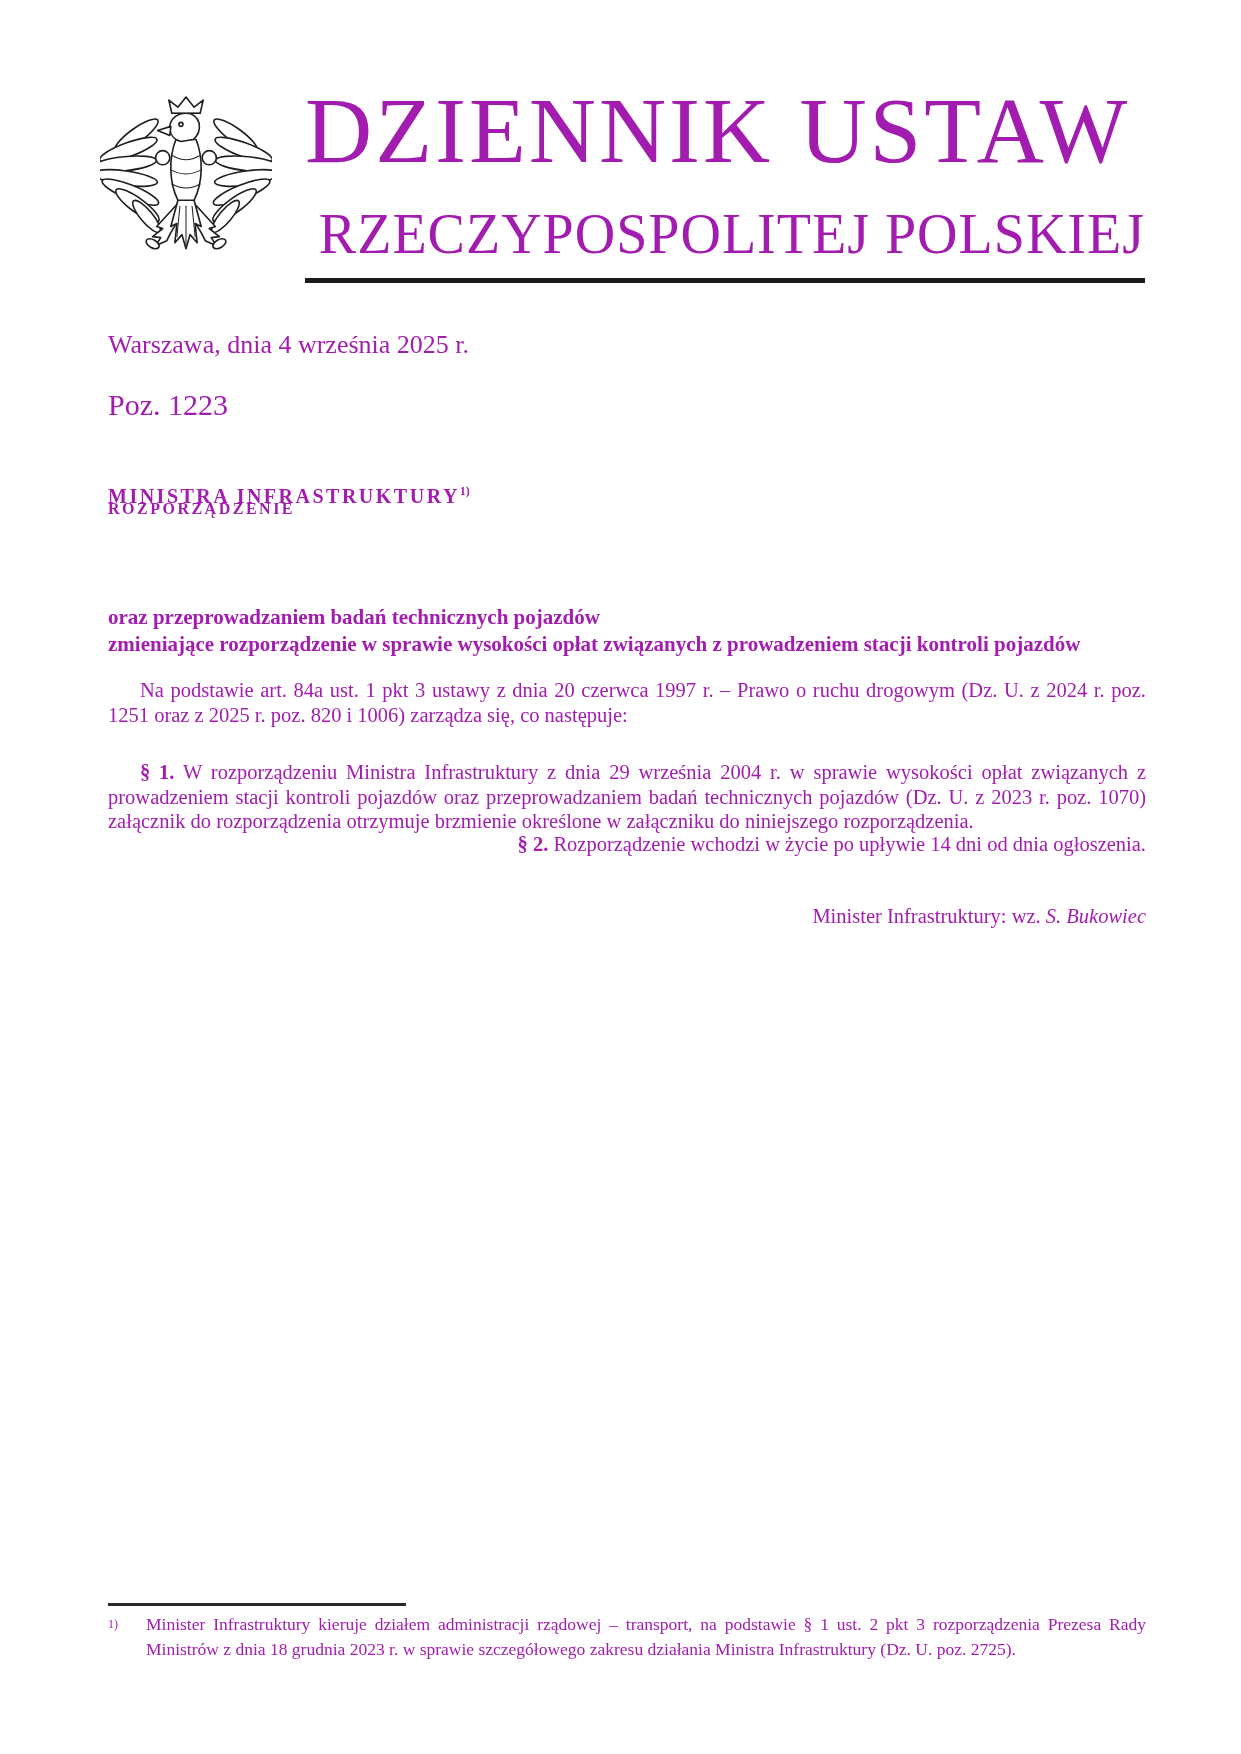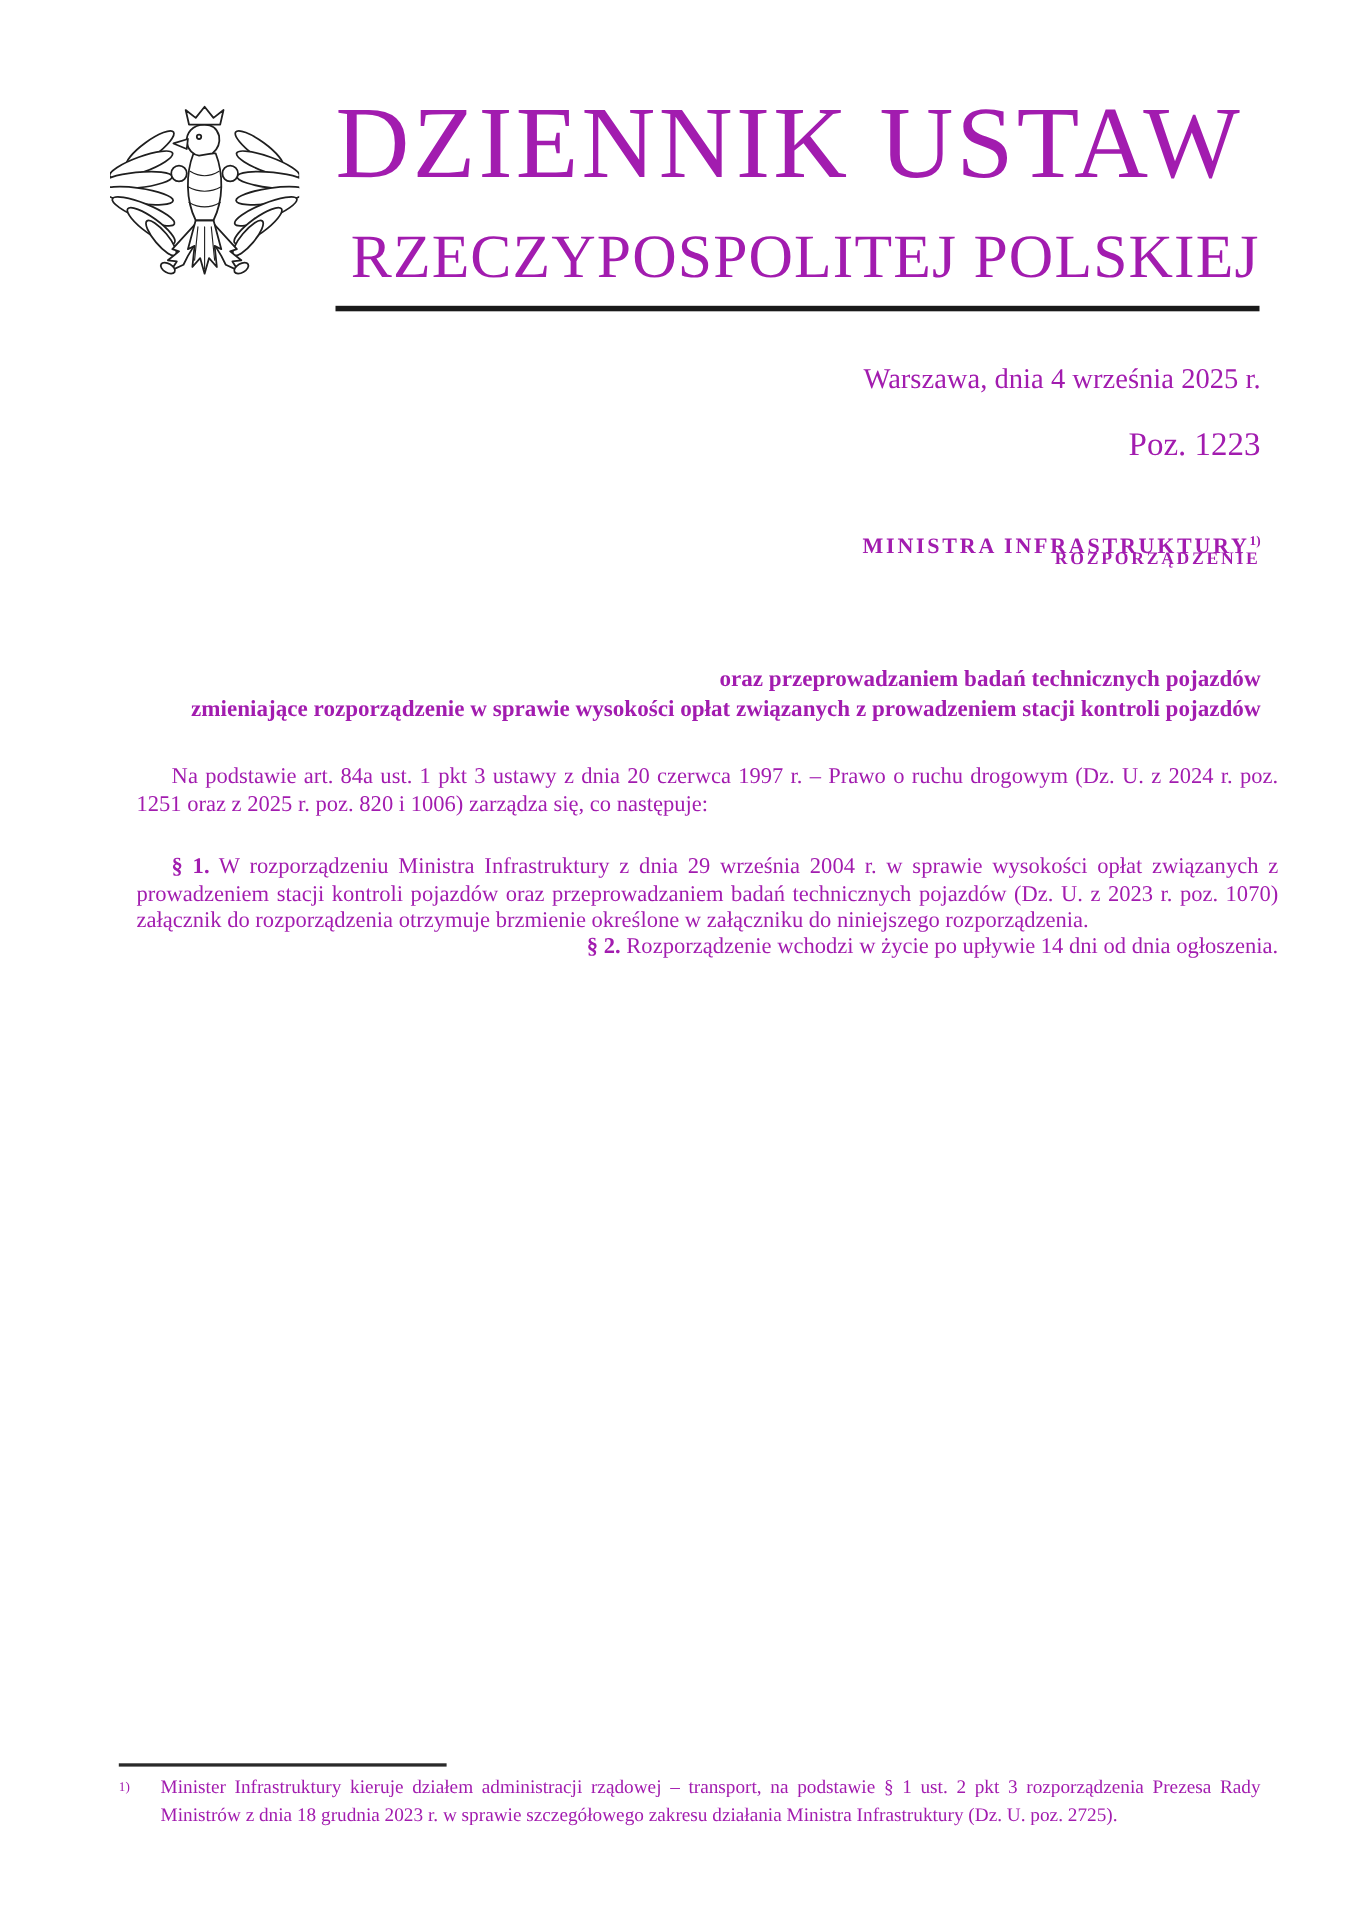--- a/index.html
+++ b/index.html
@@ -18,31 +18,31 @@
   .mast-title1{
     font-size:93px;line-height:86px;letter-spacing:3px;
     white-space:nowrap;font-weight:normal;
   }
   .mast-title2{
     font-size:56px;line-height:52px;letter-spacing:1px;
     margin-top:34px;white-space:nowrap;font-weight:normal;text-align:right;
   }
   .mast-rule{height:5px;background:#1a1a1a;margin-top:18px;width:100%;}
   
-  .cline{position:absolute;left:108px;width:1038px;text-align:right;}
+  .cline{position:absolute;left:108px;width:1038px;text-align:left;}
   .dateline{top:330px;font-size:26px;}
   .pozline{top:388px;font-size:30px;}
   .act-type{top:500px;font-size:16px;font-weight:bold;letter-spacing:2.5px;}
   .act-issuer{top:484px;font-size:20px;font-weight:bold;letter-spacing:2.5px;}
   .act-issuer sup{font-size:12px;letter-spacing:0;font-weight:bold;}
   .act-date{top:550px;font-size:22px;}
   .act-subject{top:604px;font-size:21px;font-weight:bold;line-height:27px;}
   
   .para{
-    position:absolute;left:108px;width:1038px;margin:16px;
+    position:absolute;left:108px;width:1038px;margin:0;
     font-size:20.5px;line-height:24.5px;
     text-align:justify;text-indent:32px;
   }
   .preamble{top:678px;}
   .par1{top:760px;}
   .par2{top:832px;text-align:right;}
   .signature{
     position:absolute;left:108px;width:1038px;top:905px;
     font-size:20.5px;text-align:right;padding-right:0;box-sizing:border-box;
   }
@@ -135,20 +135,21 @@
     <div>oraz przeprowadzaniem badań technicznych pojazdów</div>
     <div>zmieniające rozporządzenie w sprawie wysokości opłat związanych z prowadzeniem stacji kontroli pojazdów</div>
   </div>
 
   <p class="para preamble">Na podstawie art. 84a ust. 1 pkt 3 ustawy z dnia 20 czerwca 1997 r. – Prawo o ruchu drogowym (Dz. U. z 2024 r. poz. 1251 oraz z 2025 r. poz. 820 i 1006) zarządza się, co następuje:</p>
 
   <p class="para par1"><b>§ 1.</b><span> W rozporządzeniu Ministra Infrastruktury z dnia 29 września 2004 r. w sprawie wysokości opłat związanych z prowadzeniem stacji kontroli pojazdów oraz przeprowadzaniem badań technicznych pojazdów (Dz. U. z 2023 r. poz. 1070) załącznik do rozporządzenia otrzymuje brzmienie określone w załączniku do niniejszego rozporządzenia.</span></p>
 
   <p class="para par2"><b>§ 2.</b><span> Rozporządzenie wchodzi w życie po upływie 14 dni od dnia ogłoszenia.</span></p>
 
+  <div class="signature"><span>Minister Infrastruktury: wz. </span><i>S. Bukowiec</i></div>
 
   <div class="footnote-rule"></div>
   <div class="footnote">
     <span class="fn-ref">1)</span>
     <span class="fn-text">Minister Infrastruktury kieruje działem administracji rządowej – transport, na podstawie § 1 ust. 2 pkt 3 rozporządzenia Prezesa Rady Ministrów z dnia 18 grudnia 2023 r. w sprawie szczegółowego zakresu działania Ministra Infrastruktury (Dz. U. poz. 2725).</span>
   </div>
 
 </div>
 
 </body></html>

